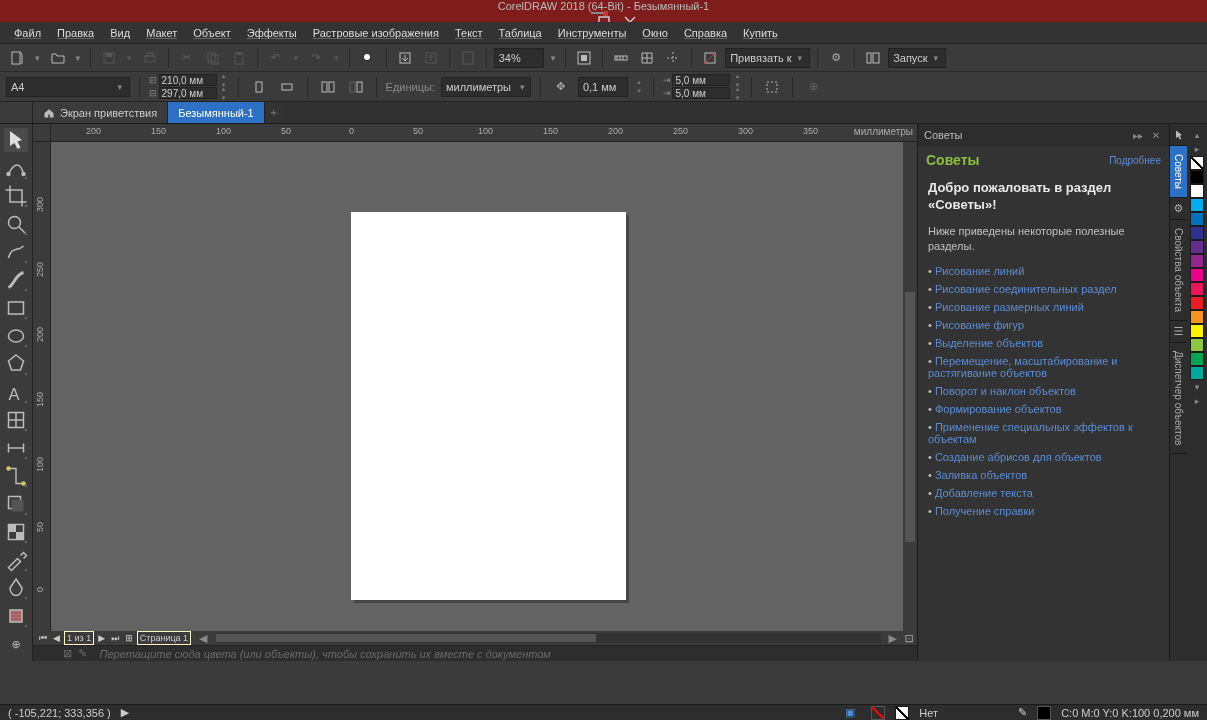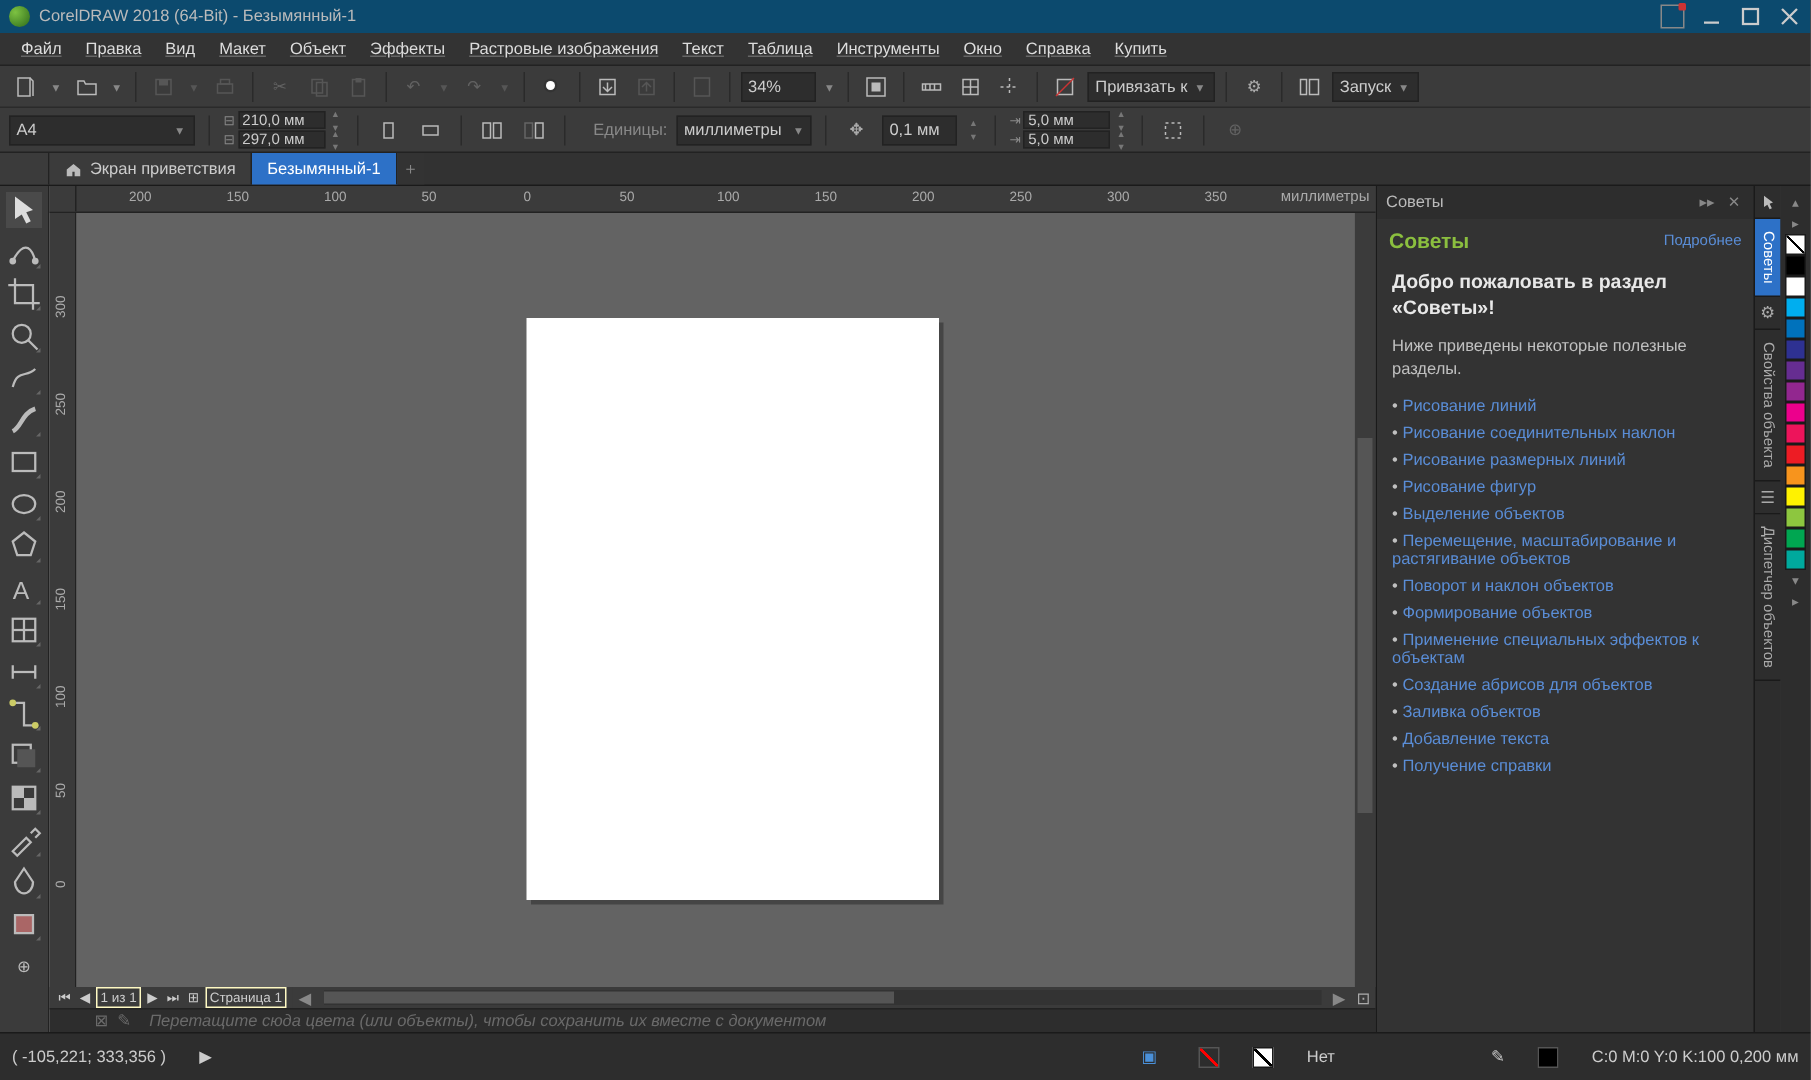--- a/index.html
+++ b/index.html
@@ -1,18 +1,18 @@
 <!DOCTYPE html>
 <html><head>
 <meta charset="utf-8">
 <style>
 * { margin:0; padding:0; box-sizing:border-box; font-family:"Segoe UI",Tahoma,sans-serif; font-size:11px; user-select:none; }
 body { width:1207px; height:720px; background:#3b3b3b; color:#ccc; overflow:hidden; display:flex; flex-direction:column; }
 
-.titlebar { height:22px; background:#0c4a6e; display:flex; align-items:center; padding:0 6px; }
+.titlebar { height:22px; background:#7f1d1d; display:flex; align-items:center; padding:0 6px;flex-direction:column; }
 .titlebar .logo { width:14px; height:14px; border-radius:50%; background:radial-gradient(circle at 30% 30%,#7dc242,#2d6a1a); margin-right:6px; }
 .titlebar .title { flex:1; color:#bbb; }
 .titlebar .winbtns { display:flex; gap:10px; align-items:center; }
 .titlebar .winbtn { width:16px; height:16px; display:flex; align-items:center; justify-content:center; color:#ccc; cursor:pointer; }
 .user-icon { width:16px; height:16px; border:1px solid #888; position:relative; margin-right:10px; }
 .user-icon::after { content:""; position:absolute; top:-2px; right:-2px; width:5px; height:5px; background:#c33; border-radius:1px; }
 
 .menubar { height:22px; background:#333; display:flex; align-items:center; padding:0 6px; border-bottom:1px solid #222; }
 .menubar span { padding:0 8px; color:#ddd; text-decoration:underline; text-decoration-color:#666; cursor:pointer; }
 
@@ -21,21 +21,21 @@
 .icon-btn.dim { opacity:0.35; }
 .icon-btn svg { width:16px; height:16px; }
 .vsep { width:1px; height:20px; background:#2a2a2a; margin:0 3px; }
 .dropdown { height:20px; background:#2d2d2d; border:1px solid #222; display:flex; align-items:center; padding:0 4px; gap:3px; color:#ccc; }
 .dropdown .chev { font-size:9px; color:#888; }
 .chev { font-size:9px; color:#888; padding:0 3px; }
 .zoom-box { height:20px; background:#2d2d2d; border:1px solid #222; padding:0 4px; display:flex; align-items:center; min-width:50px; }
 .field { height:20px; background:#2d2d2d; border:1px solid #222; padding:0 4px; display:flex; align-items:center; color:#ccc; }
 .spinner { display:flex; flex-direction:column; width:10px; }
 .spinner div { height:9px; font-size:7px; display:flex; align-items:center; justify-content:center; color:#777; cursor:pointer; }
-.label-dim { color:#888;margin-left:10px; }
+.label-dim { color:#888; }
 
 .propbar { height:30px; background:#3b3b3b; display:flex; align-items:center; padding:0 6px; gap:6px; border-bottom:1px solid #222; }
 .page-size { width:124px; height:20px; background:#2d2d2d; border:1px solid #222; display:flex; align-items:center; padding:0 4px; }
 .dim-group { display:flex; flex-direction:column; gap:1px; }
 .dim-row { display:flex; align-items:center; gap:2px; height:12px; }
 .dim-field { width:58px; height:12px; background:#2d2d2d; border:1px solid #222; font-size:10px; padding:0 2px; display:flex; align-items:center; }
 
 .tabstrip { height:22px; background:#323232; display:flex; align-items:stretch; border-bottom:1px solid #1a1a1a; }
 .tab { display:flex; align-items:center; padding:0 10px; gap:5px; background:#3b3b3b; border-right:1px solid #222; color:#ccc; cursor:pointer; }
 .tab.home svg { width:12px; height:12px; }
@@ -87,21 +87,21 @@
 .vtab { writing-mode:vertical-rl; padding:8px 2px; font-size:10px; color:#aaa; background:#2d2d2d; border-bottom:1px solid #1a1a1a; cursor:pointer; display:flex; align-items:center; justify-content:center; }
 .vtab.active { background:#2d71c7; color:#fff; }
 .vtab-ico { height:22px; display:flex; align-items:center; justify-content:center; color:#aaa; border-bottom:1px solid #1a1a1a; }
 
 .color-pal { width:20px; background:#2d2d2d; display:flex; flex-direction:column; align-items:center; padding-top:4px; gap:0; }
 .swatch { width:14px; height:14px; border:1px solid #1a1a1a; cursor:pointer; }
 .no-swatch { width:14px; height:14px; border:1px solid #1a1a1a; background:#fff; position:relative; cursor:pointer; }
 .no-swatch::after { content:""; position:absolute; left:0; top:0; right:0; bottom:0; background:linear-gradient(to top right,transparent 45%,#000 45%,#000 55%,transparent 55%); }
 .pal-arrow { height:14px; display:flex; align-items:center; justify-content:center; color:#888; font-size:9px; cursor:pointer; width:14px; }
 
-.statusbar { height:32px; background:#2d2d2d; display:flex; align-items:center; padding:0 8px; gap:22px; color:#ccc; border-top:1px solid #1a1a1a; }
+.statusbar { height:16px; background:#2d2d2d; display:flex; align-items:center; padding:0 8px; gap:10px; color:#ccc; border-top:1px solid #1a1a1a;margin-top:43px; }
 .statusbar .sp { flex:1; }
 .cmyk-swatch { width:14px; height:14px; background:#000; border:1px solid #555; }
 .no-fill-swatch { width:14px; height:14px; border:1px solid #555; background:#2d2d2d; position:relative; }
 .no-fill-swatch::after { content:""; position:absolute; inset:0; background:linear-gradient(to top right,transparent 45%,red 45%,red 55%,transparent 55%); }
 </style>
 </head>
 <body>
 
 <div class="titlebar">
   <div class="logo"></div>
@@ -556,21 +556,21 @@
       <span class="dbtn">✕</span>
     </div>
     <div class="docker-heading">
       <span class="h">Советы</span>
       <span class="more">Подробнее</span>
     </div>
     <div class="docker-body">
       <h3>Добро пожаловать в раздел «Советы»!</h3>
       <p>Ниже приведены некоторые полезные разделы.</p>
       <div class="link">Рисование линий</div>
-      <div class="link">Рисование соединительных наклон</div>
+      <div class="link">Рисование соединительных раздел</div>
       <div class="link">Рисование размерных линий</div>
       <div class="link">Рисование фигур</div>
       <div class="link">Выделение объектов</div>
       <div class="link">Перемещение, масштабирование и растягивание объектов</div>
       <div class="link">Поворот и наклон объектов</div>
       <div class="link">Формирование объектов</div>
       <div class="link">Применение специальных эффектов к объектам</div>
       <div class="link">Создание абрисов для объектов</div>
       <div class="link">Заливка объектов</div>
       <div class="link">Добавление текста</div>

